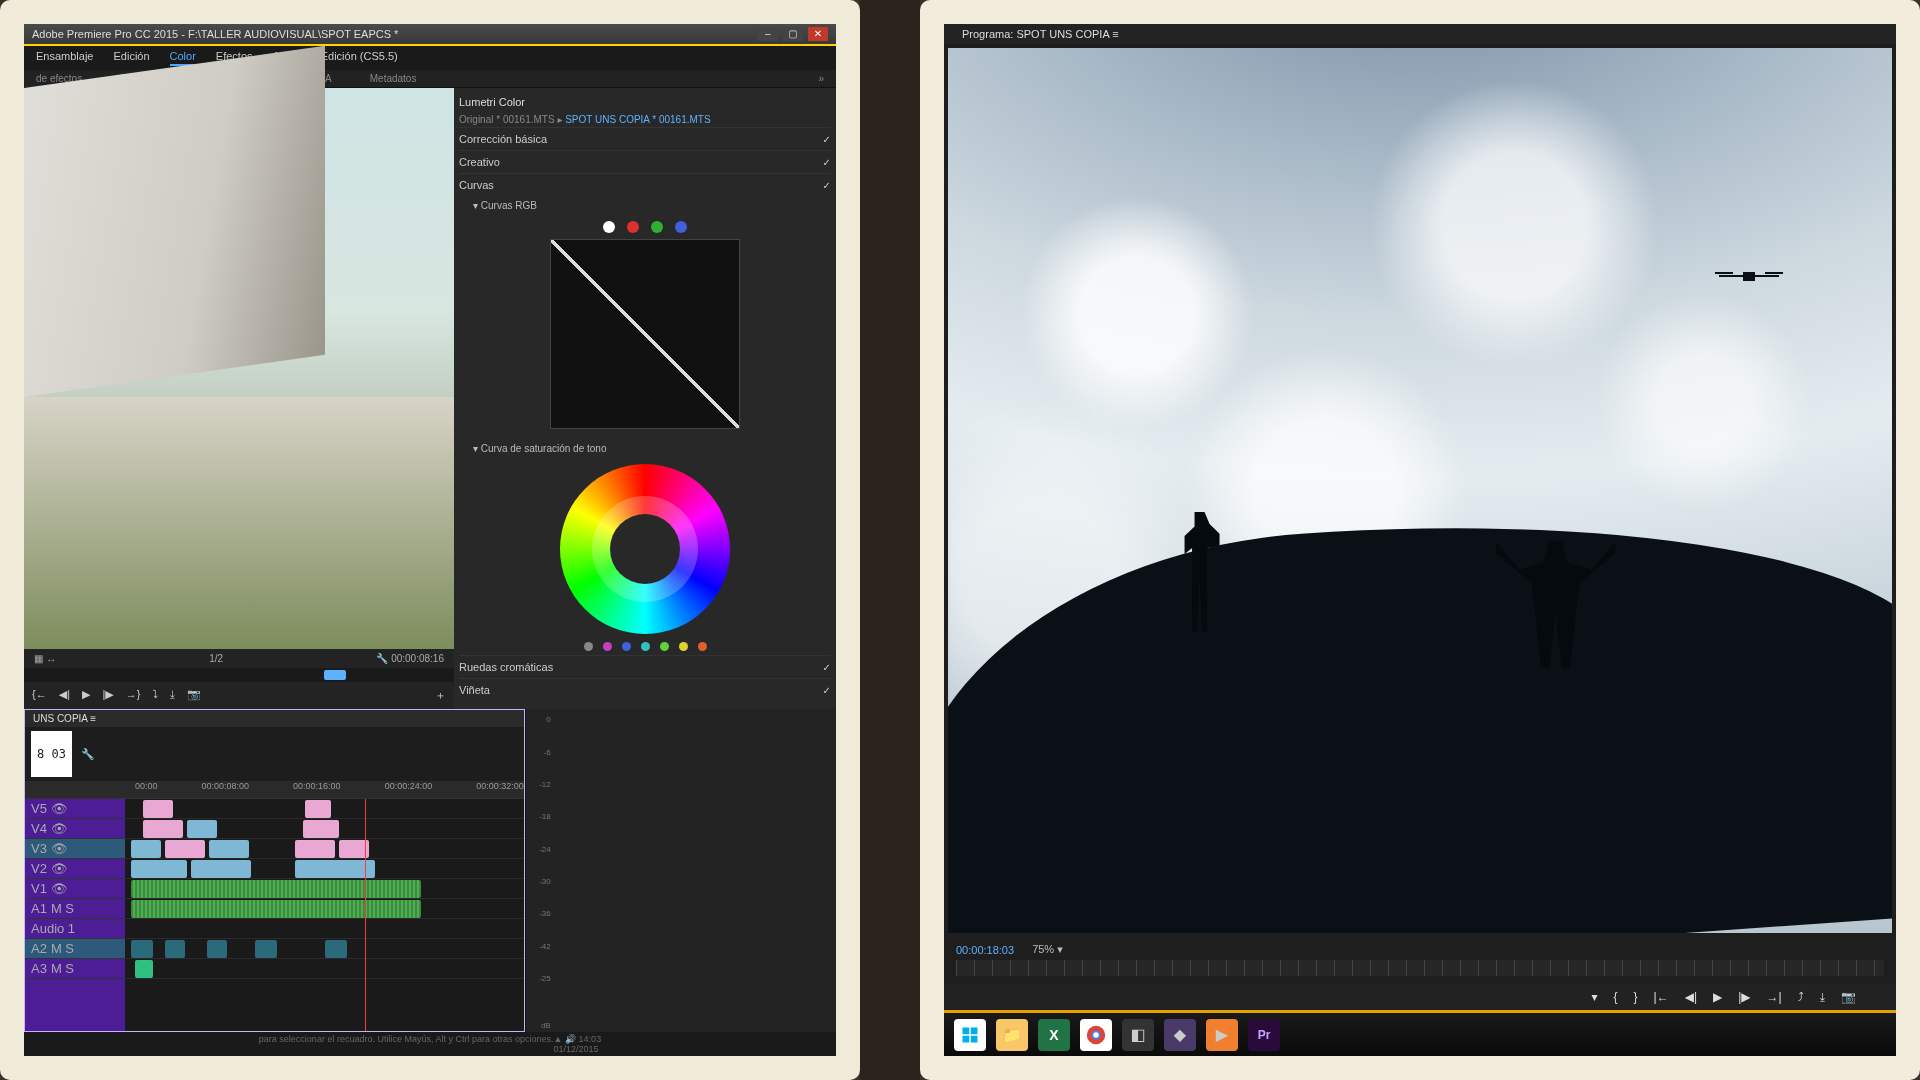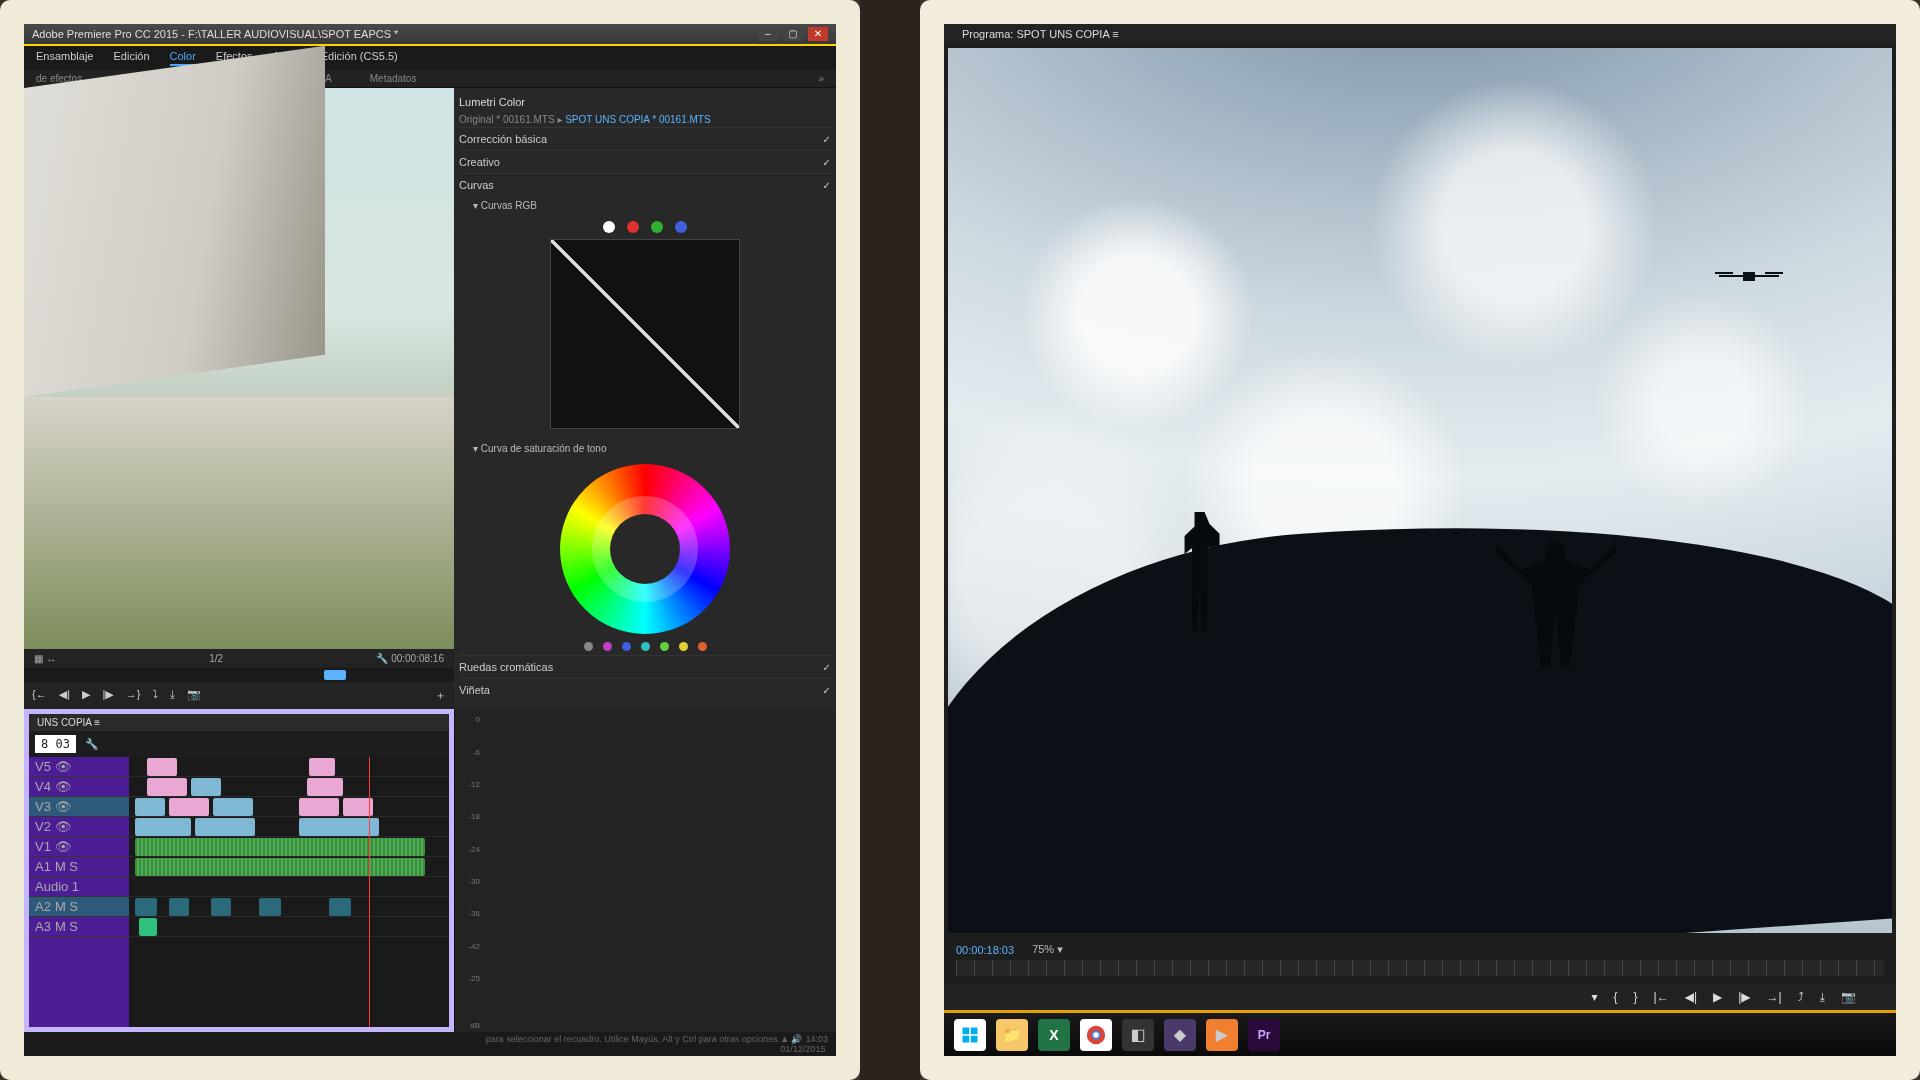--- a/index.html
+++ b/index.html
@@ -66,23 +66,23 @@
     width:170px; height:170px; border-radius:50%; margin:6px auto;
     background: conic-gradient(red,magenta,blue,cyan,lime,yellow,red);
     position:relative;
   }
   .huewheel::after { content:""; position:absolute; left:50%; top:50%; width:70px; height:70px;
     background:#282828; border-radius:50%; transform:translate(-50%,-50%); box-shadow:0 0 0 18px rgba(255,255,255,0.22);}
   .huedots { display:flex; gap:10px; justify-content:center; margin:8px 0 4px;}
   .huedots span { width:9px; height:9px; border-radius:50%; display:inline-block;}
 
   .timeline-area { flex:1; display:flex; }
-  .tl-left { flex:0 0 430px; background:#1d1d1d; display:flex; flex-direction:column; border:5px solid #c4b5fd;}
+  .tl-left { flex:0 0 430px; background:#1d1d1d; display:flex; flex-direction:column; border:1px solid #c4b5fd;}
   .tl-tab { background:#2a2a2a; padding:3px 8px; font-size:10px; color:#ddd;}
-  .tc-box { background:#fff; color:#222; display:inline-block; padding:2px 6px; margin:4px 6px; font-family:monospace; font-size:12px;}
+  .tc-box { background:#fff; color:#222; display:inline-block; padding:16px 6px; margin:4px 6px; font-family:monospace; font-size:12px;}
   .ruler { height:18px; background:#2a2a2a; display:flex; font-size:9px; color:#999; gap:44px; padding-left:110px; border-bottom:1px solid #333;}
   .tracks { flex:1; display:flex; }
   .trackhdr { width:100px; background:#4c1d95; font-size:13px; color:#aaa;}
   .trackhdr div { height:20px; padding:3px 6px; border-bottom:1px solid #333; display:flex; gap:4px; align-items:center;}
   .trackbody { flex:1; position:relative; background:#1a1a1a;}
   .playhead { position:absolute; top:0; bottom:0; width:1px; background:#ff3838; left:240px; z-index:5;}
   .trk { height:20px; border-bottom:1px solid #2a2a2a; position:relative;}
   .clip { position:absolute; top:1px; height:18px; border-radius:2px; font-size:8px; overflow:hidden;}
   .clip.pink { background:#e9a8d4;}
   .clip.blue { background:#7fb8d4;}
@@ -263,20 +263,27 @@
             <span>Viñeta</span>
             <span class="chk"></span>
           </div>
     </div>
   </div>
 
   <div class="timeline-area">
     <div class="tl-left">
       <div class="tl-tab"><span>UNS COPIA</span> ≡</div>
       <div><span class="tc-box">8 03</span> 🔧</div>
+      <div class="ruler">
+        <span>00:00</span>
+        <span>00:00:08:00</span>
+        <span>00:00:16:00</span>
+        <span>00:00:24:00</span>
+        <span>00:00:32:00</span>
+      </div>
       <div class="tracks">
         <div class="trackhdr">
           <div><span>V5</span> 👁</div>
           <div><span>V4</span> 👁</div>
           <div style="background:#2d5a7a"><span>V3</span> 👁</div>
           <div><span>V2</span> 👁</div>
           <div><span>V1</span> 👁</div>
           <div>
                 <span>A1</span> 
                 <span>M  S</span>
@@ -344,21 +351,21 @@
       <span class="db" style="top:42%">-24</span>
       <span class="db" style="top:52%">-30</span>
       <span class="db" style="top:62%">-36</span>
       <span class="db" style="top:72%">-42</span>
       <span class="db" style="top:82%">-25</span>
       <span class="db" style="bottom:2px">dB</span>
     </div>
     <div style="flex:1;background:#232323;"></div>
   </div>
 
-  <div style="background:#1a1a1a;color:#666;font-size:9px;padding:2px 8px;display:flex;justify-content:flex-end;">
+  <div style="background:#1a1a1a;color:#666;font-size:9px;padding:2px 8px;display:flex;justify-content:center;">
     <span>para seleccionar el recuadro. Utilice Mayús, Alt y Ctrl para otras opciones.</span>
     <span>▲ 🔊 <span>14:03</span><br><span>01/12/2015</span></span>
   </div>
 
 </div>
 </div>
 
 <div class="gap"></div>
 
 <div class="monitor-right">

